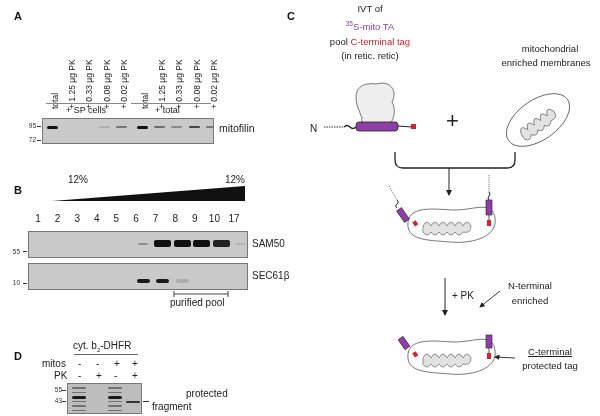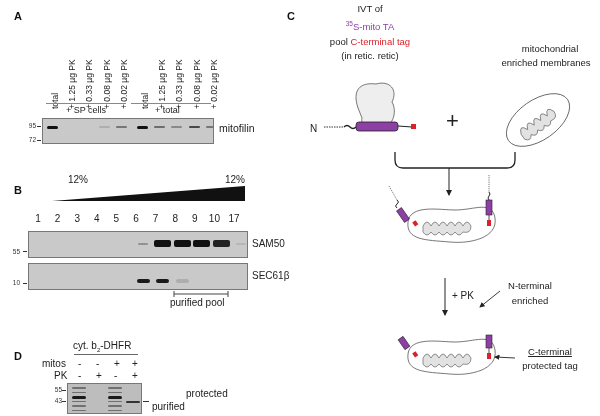--- a/index.html
+++ b/index.html
@@ -129,21 +129,21 @@
     <div class="band" style="left: 40px; width: 14px; top: 21px; height: 1.5px; opacity: 0.45;"></div>
     <div class="band" style="left: 40px; width: 14px; top: 25.5px; height: 1.5px; opacity: 0.45;"></div>
     <div class="band" style="left: 58px; width: 14px; top: 17px; height: 2px; opacity: 0.8;"></div>
   </div>
 <div class="mw" style="left:48px;top:386px;">55</div>
 <div class="mwtick" style="left:62px;top:390px;"></div>
 <div class="mw" style="left:48px;top:397px;">43</div>
 <div class="mwtick" style="left:62px;top:401px;"></div>
 <div class="ul" style="left:143px;top:401px;width:6px;background:#333;"></div>
 <div class="lbl" style="left:152px;top:388px;margin-left:34px;">protected</div>
-<div class="lbl" style="left:152px;top:401px;">purified</div>
+<div class="lbl" style="left:152px;top:401px;">fragment</div>
 
 <div class="abs panel-letter" style="left:287px;top:10px;">C</div>
 <div class="ctext" style="left:340px;top:3px;width:60px;">IVT of</div>
 <div class="ctext" style="left:320px;top:20px;width:100px;color:#8e3fa6;">
   <sup style="font-size:6.5px;">35</sup><span>S-mito TA</span>
 </div>
 <div class="ctext" style="left:310px;top:36px;width:120px;">
   <span>pool </span><span style="color:#d8232a;">C-terminal tag</span>
 </div>
 <div class="ctext" style="left:320px;top:50px;width:100px;">(in retic. retic)</div>

